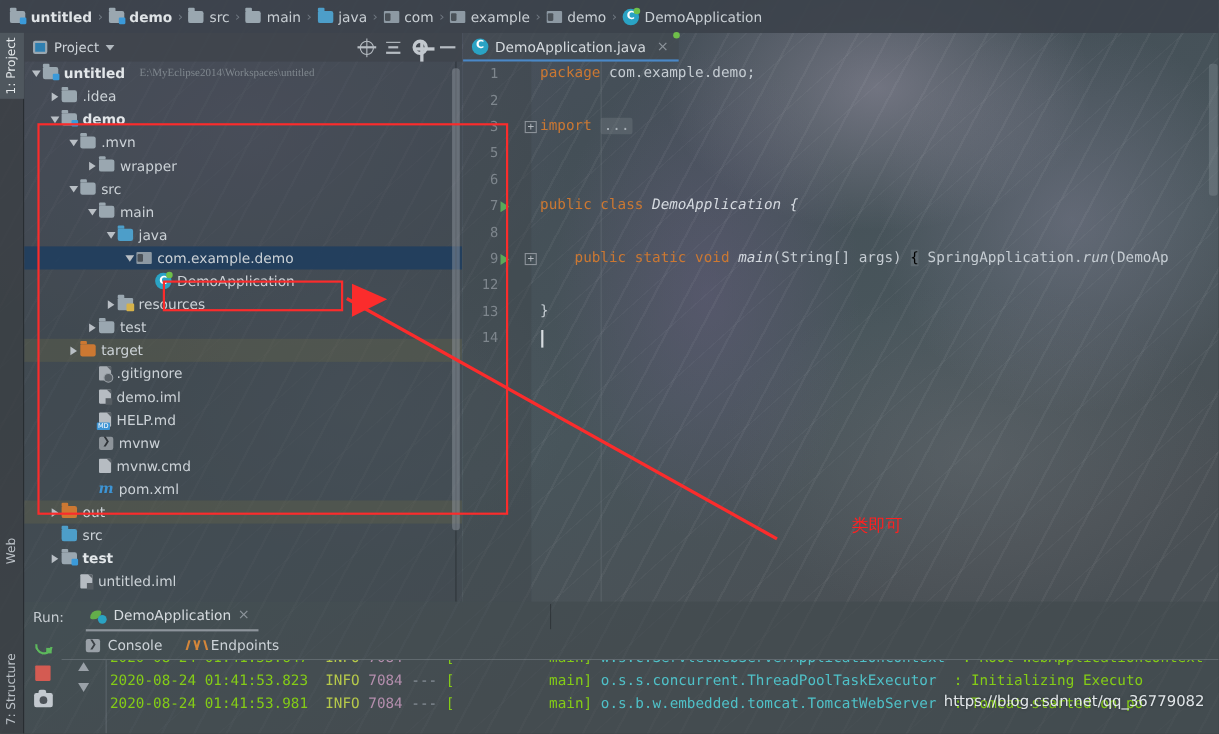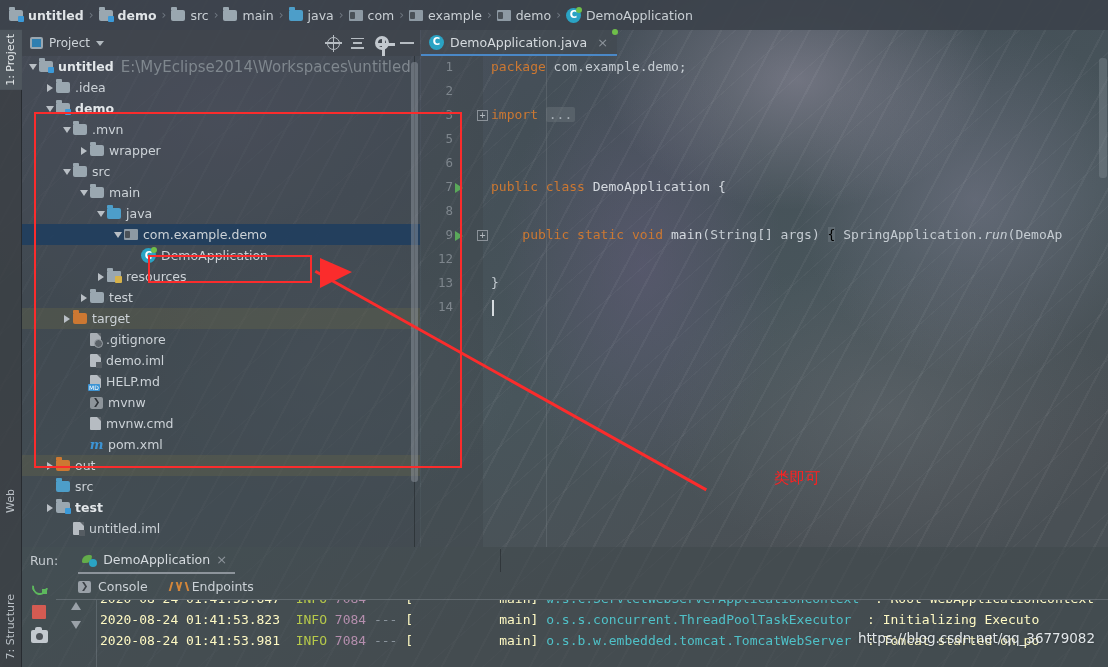--- a/index.html
+++ b/index.html
@@ -121,21 +121,21 @@
   .trow { height: 21px; display:flex; align-items:center; color:#ccd2d7; white-space:nowrap; position:relative; }
   .trow.sel { background: rgba(31,62,94,0.88); }
   .trow.hl  { background: rgba(110,105,70,0.30); }
   .trow .arrow { width: 13px; flex:none; display:flex; align-items:center; justify-content:center; }
   .arrow i { width:0;height:0; display:block; }
   .arrow.open i { border-left:4.5px solid transparent;border-right:4.5px solid transparent;border-top:6px solid #b9bfc5; }
   .arrow.closed i { border-top:4.5px solid transparent;border-bottom:4.5px solid transparent;border-left:6px solid #b9bfc5; }
   .trow .tico { margin-right: 5px; flex:none; }
   .trow .tlbl { }
   .trow .tlbl.bold { font-weight:bold; color:#e2e6e9; }
-  .trow .tpath { color:#7f878e; margin-left:7px; font-size:15px; }
+  .trow .tpath { color:#7f878e; margin-left:13px; font-size:10px;font-family:Liberation Serif, serif; }
 
   .ico-file { width:11px;height:13px;background:#b6bcc2;border-radius:1px;position:relative;}
   .ico-file:before{content:"";position:absolute;right:0;top:0;border-top:4px solid #5b6268;border-left:4px solid transparent;}
   .ico-file.git { background:#a8aeb4; }
   .ico-file.git:after{content:"";position:absolute;right:-2px;bottom:-2px;width:7px;height:7px;border-radius:50%;border:1.5px solid #99a0a6;background:#5a6167;}
   .ico-file.iml:after{content:"";position:absolute;right:-1px;bottom:-1px;width:6px;height:6px;background:#555c62;}
   .ico-file.md { background:#b6bcc2; }
   .ico-file.md:after{content:"MD";position:absolute;left:-2px;bottom:-3px;font-size:6px;color:#fff;background:#3d94d4;padding:0 1px;border-radius:1px;line-height:7px;font-family:"DejaVu Sans",sans-serif;}
   .ico-sh { width:13px;height:12px;background:#8d949a;border-radius:2px;color:#2e3338;font-size:9px;font-weight:bold;display:flex;align-items:center;justify-content:center;line-height:1;}
   .ico-m { width:13px;height:13px;color:#3d94d4;font-size:13px;font-weight:bold;font-style:italic;display:flex;align-items:center;justify-content:center;font-family:"DejaVu Serif",serif;}
@@ -176,21 +176,21 @@
   }
   .codearea {
     position:absolute; left:62px; top:26px; width:625px; height:491px;
     font-family:"DejaVu Sans Mono","Liberation Mono",monospace;
     font-size:13px; overflow:hidden;
   }
   .cline { position:absolute; left:8px; white-space:pre; }
   .cline.cur { left:0; width:625px; background:rgba(255,255,255,0.045); padding-left:8px; }
   .kw   { color:#cc7832; }
   .plain{ color:#c5ccd2; }
-  .cls  { color:#d5dae0; }
+  .cls  { color:#d5dae0;font-style:italic; }
   .ital { color:#c5ccd2; font-style:italic; }
   .fold-dots { background:rgba(120,128,136,0.35); color:#a8b0b7; padding:0 3px; border-radius:2px;}
   .brace-hl { background:rgba(140,148,156,0.30); }
   .caret { position:absolute; width:1.5px; height:16px; background:#d6dbdf; }
   .ed-vline { position:absolute; left:125px; top:26px; width:1px; height:491px; background:rgba(120,128,136,0.35); }
   .ed-scroll { position:absolute; right:1px; top:28px; width:8px; height:120px; background:rgba(150,158,166,0.30); border-radius:3px; }
 
   
   .annot {
     position:absolute; left:774px; top:466px; width:330px;
@@ -244,21 +244,21 @@
   .arr.dn { border-top:8px solid #9aa1a8; }
   .conline {
     position:absolute; left:44px; white-space:pre;
     font-family:"DejaVu Sans Mono","Liberation Mono",monospace;
     font-size:13px; color:#c3cad0;
   }
   .c-info { color:#b6c94a; }
   .c-pid  { color:#b48ead; }
   .c-dash { color:#8a939b; }
   .c-cls  { color:#4fc1c8; }
-  .c-msg  { color:#fef9c3; }
+  .c-msg  { color:#84cc16; }
   .con-gutterline { position:absolute; left:40px; top:0; width:1px; height:67px; background:rgba(150,158,166,0.30); }
 
   .watermark {
     position:absolute; left:810px; top:630px;
     font-size:13.5px; color:rgba(240,244,247,0.92);
     font-family:"DejaVu Sans","Liberation Sans",sans-serif;
     text-shadow:0 0 3px rgba(0,0,0,0.35);
     margin-left:48px;
   }
 </style>

